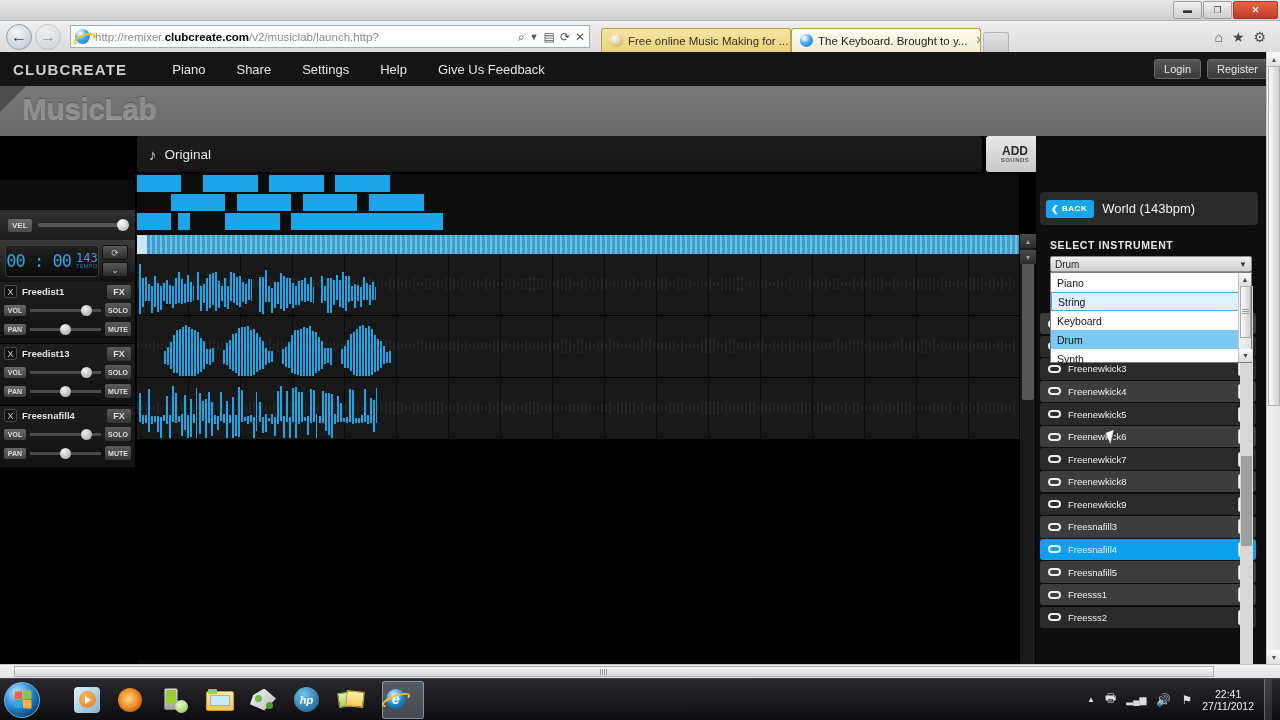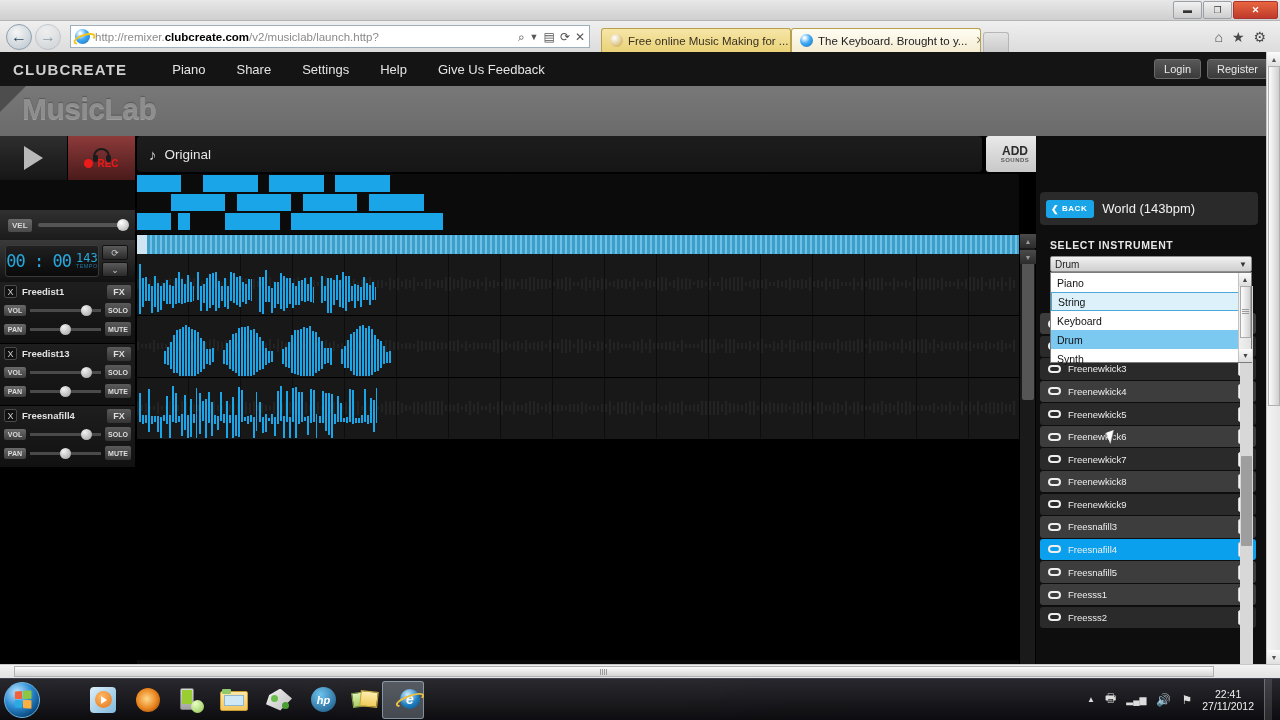--- a/index.html
+++ b/index.html
@@ -372,21 +372,21 @@
     border-top: 1px solid rgba(140,170,200,.35);
     display: flex; align-items: center; gap: 2px; padding-left: 4px;
   }
   .start-orb {
     width: 36px; height: 36px; border-radius: 50%; flex: none;
     background: radial-gradient(circle at 35% 28%, #bfe6ff 0%, #2f8fd6 42%, #0d4f86 75%, #05263f 100%);
     border: 1px solid #6fb4e0; display: flex; align-items: center; justify-content: center;
   }
   .orb-flag { width: 17px; height: 17px; display: grid; grid-template-columns: 1fr 1fr; grid-template-rows: 1fr 1fr; gap: 1.5px; transform: perspective(26px) rotateY(-14deg); }
   .orb-q { border-radius: 1px; }
-  .tb-item { width: 42px; height: 38px; display: flex; align-items: center; justify-content: flex-end; border-radius: 3px; }
+  .tb-item { width: 42px; height: 38px; display: flex; align-items: center; justify-content: flex-start; border-radius: 3px; }
   .tb-item.active { background: rgba(210,225,240,.28); border: 1px solid rgba(190,215,240,.5); }
   .tb-tray { margin-left: auto; display: flex; align-items: center; gap: 10px; padding-right: 8px; color: #e0e0e0; }
   .tray-icon { font-size: 12px; color: #dcdcdc; }
   .clock { text-align: center; line-height: 12px; color: #f0f0f0; font-size: 10.5px; }
   .showdesk { width: 8px; height: 42px; background: rgba(255,255,255,.12); border-left: 1px solid rgba(255,255,255,.25); }
 </style>
 </head>
 <body>
 
 <div id="screen">
@@ -460,32 +460,20 @@
         </div>
       </div>
 
       <div class="ml-banner">
         <div class="ml-corner"></div>
         <div class="ml-title">MusicLab</div>
       </div>
 
       <div class="app">
 
-        <div class="transport">
-          <div class="play-btn">
-            <div class="play-tri"></div>
-          </div>
-          <div class="rec-btn">
-            <div class="headphone"></div>
-            <div class="rec-row">
-              <div class="rec-dot"></div>
-              <div class="rec-lbl">REC</div>
-            </div>
-          </div>
-        </div>
 
         <div class="vel-strip">
           <div class="vel-row">
             <div class="vel-lbl">VEL</div>
             <div class="vel-track">
               <div class="vel-knob"></div>
             </div>
           </div>
         </div>
 

